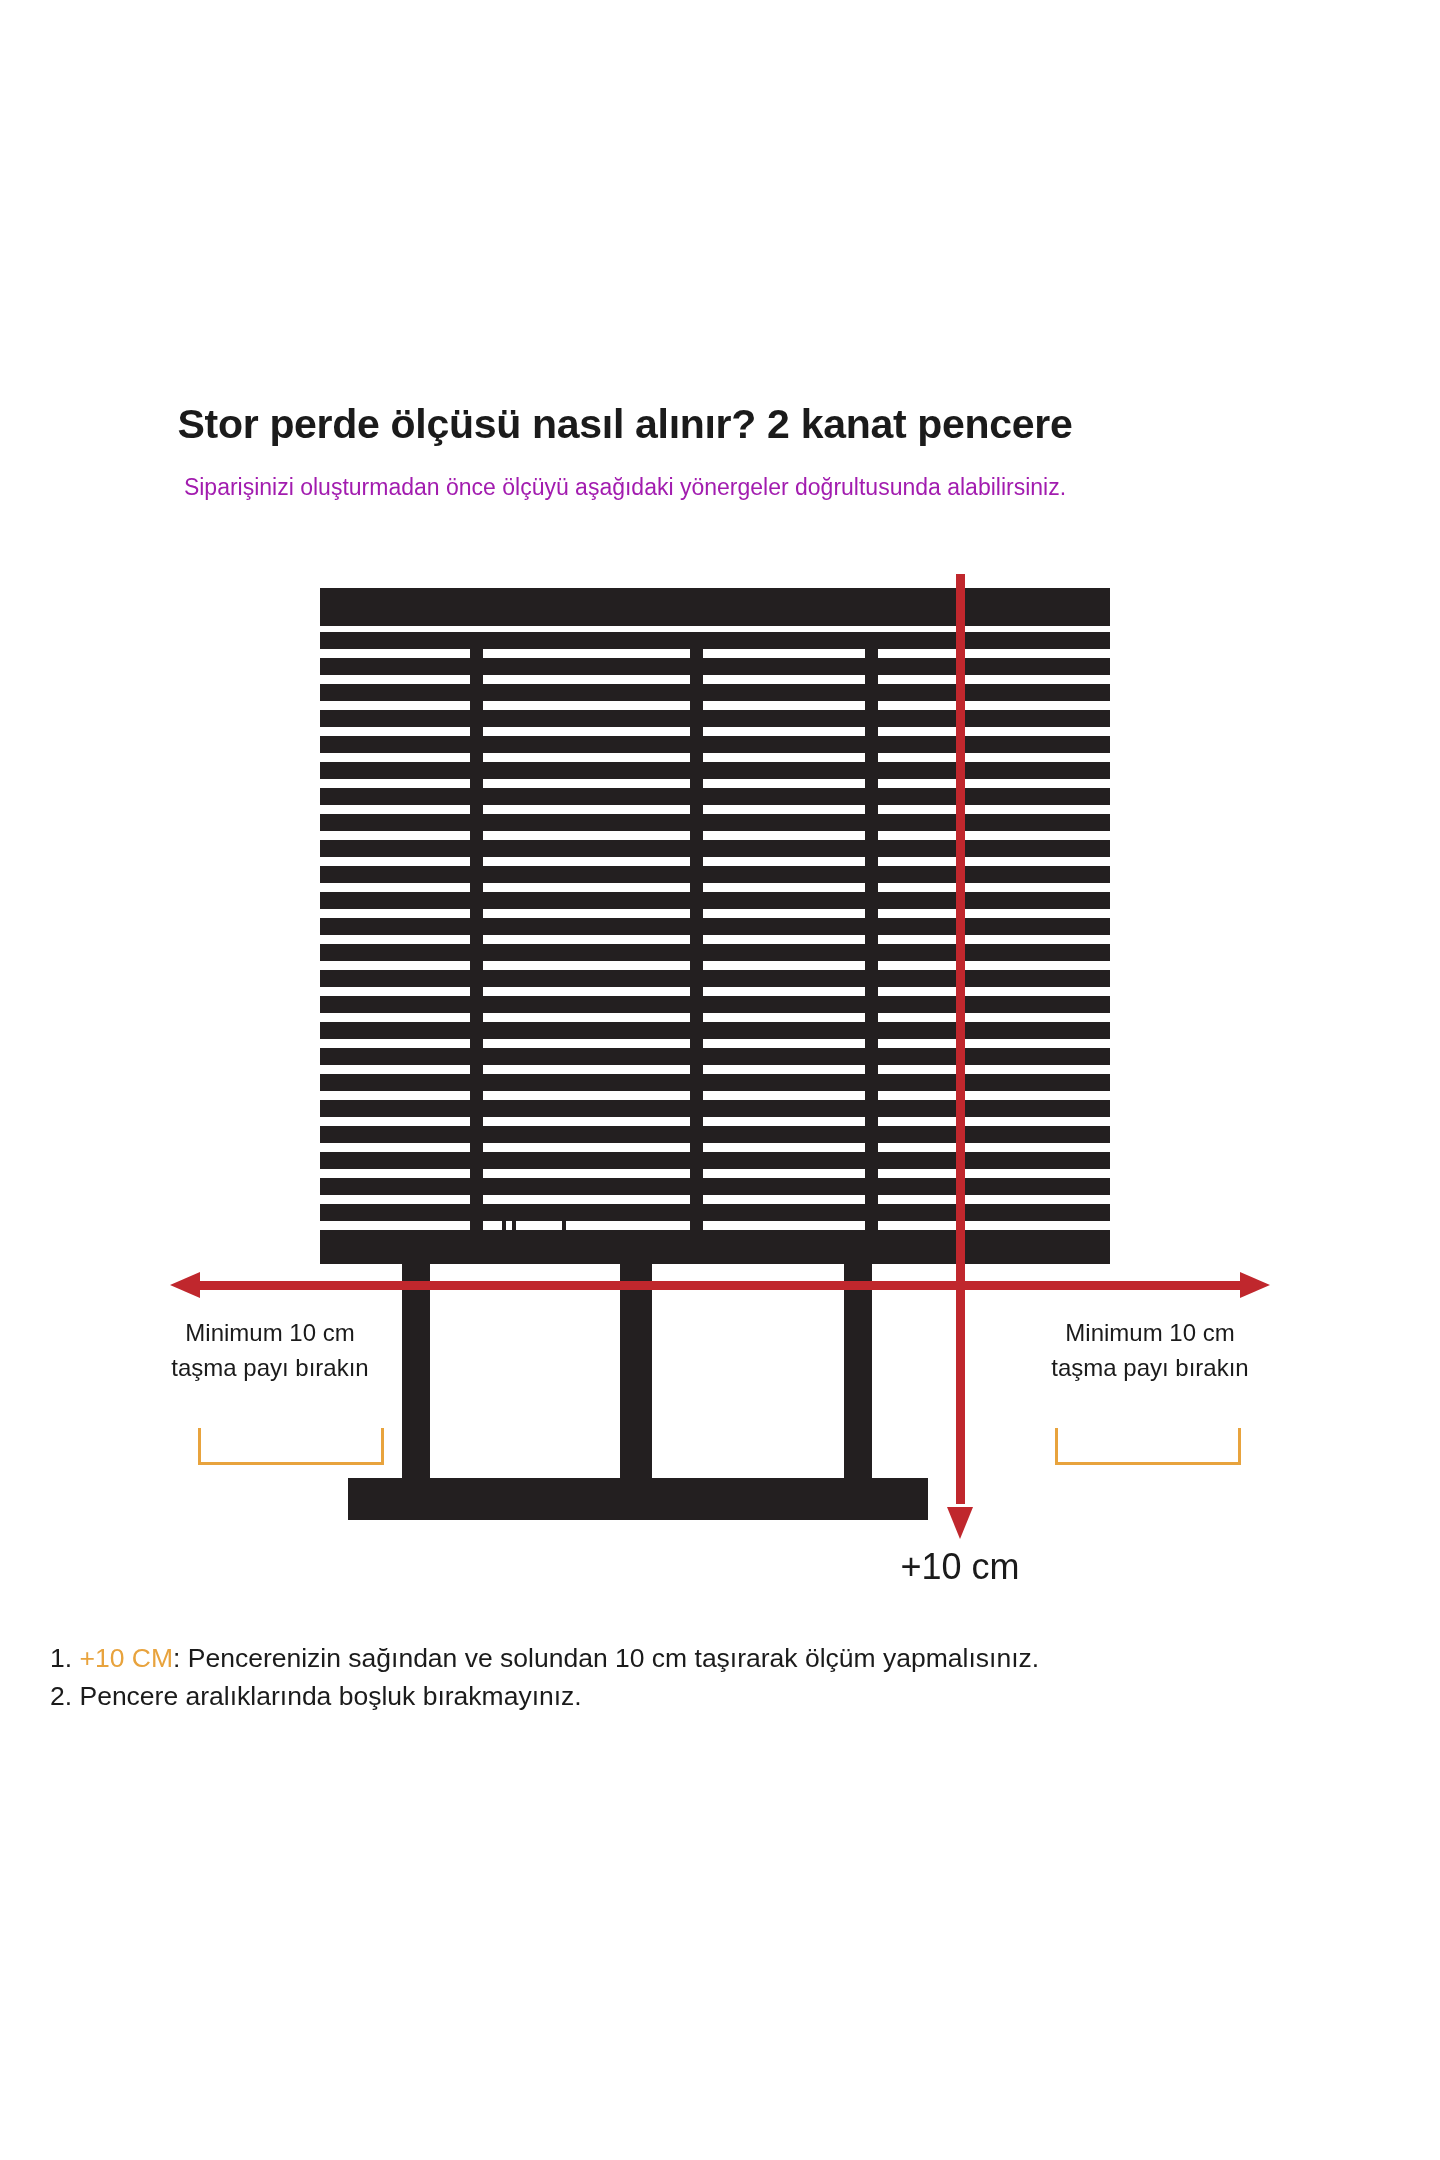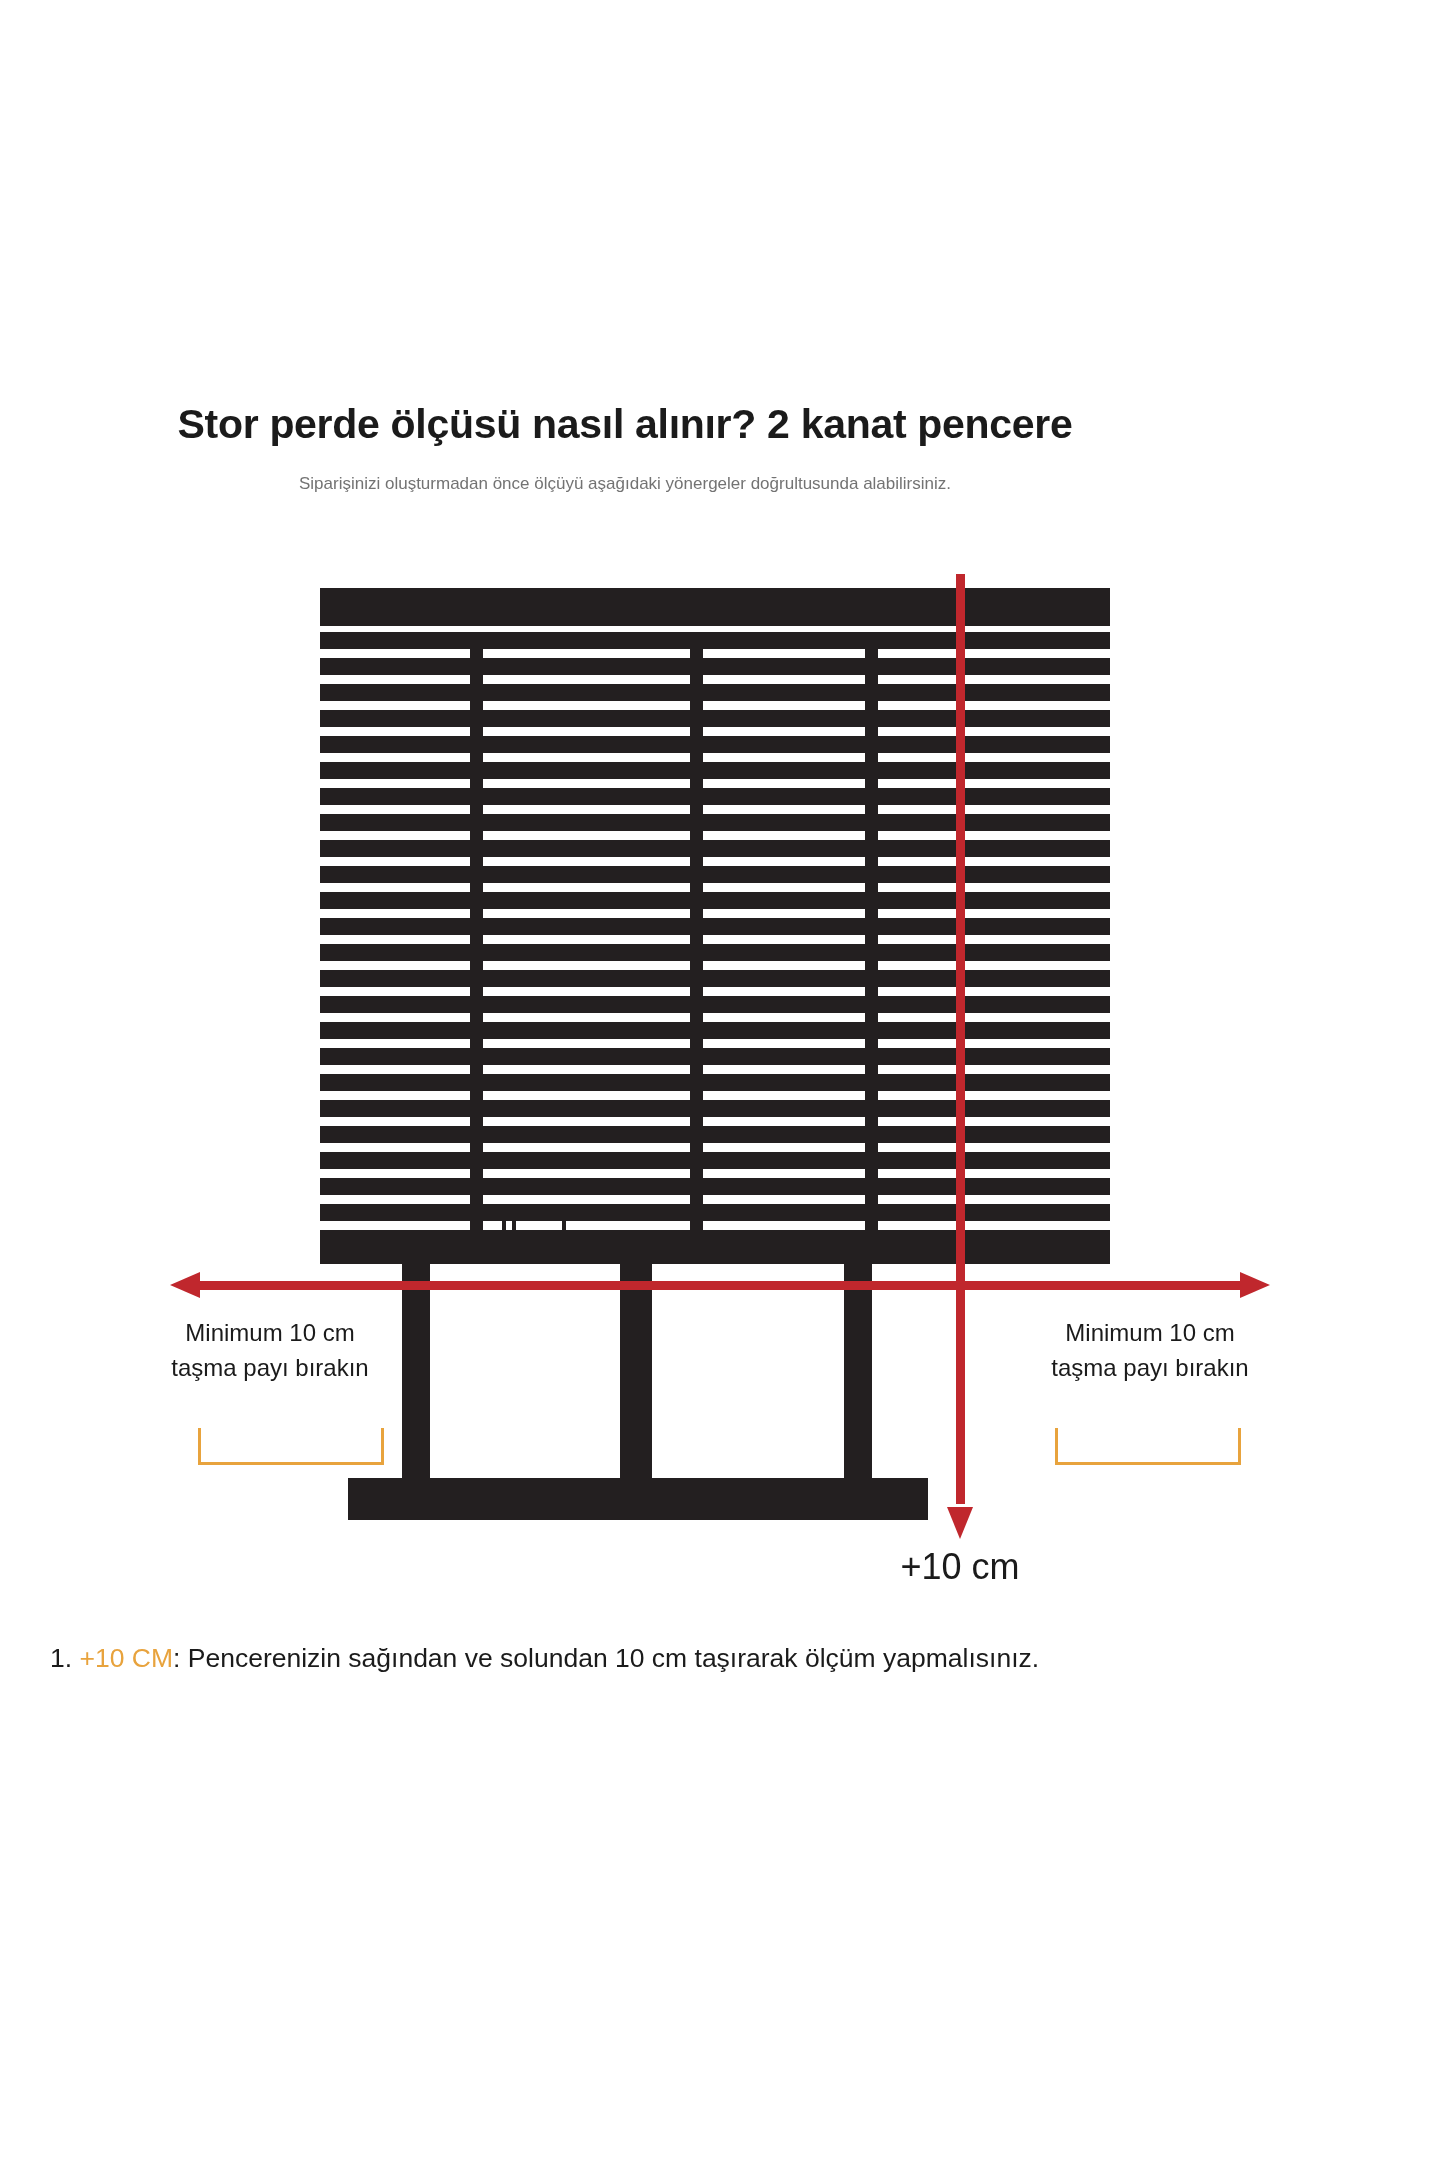--- a/index.html
+++ b/index.html
@@ -34,23 +34,23 @@
   }
   .title {
     font-size: 41px;
     font-weight: 700;
     letter-spacing: -0.3px;
     color: #1b1b1b;
     margin: 0;
     line-height: 1.2;
   }
   .subtitle {
-    font-size: 17px;
+    font-size: 23px;
     font-weight: 400;
-    color: #737373;
+    color: #a21caf;
     margin: 24px 0 0 0;
     line-height: 1.3;
   }
 
   
   .stage {
     position: absolute;
     left: 150px;
     top: 556px;
     width: 1140px;
@@ -336,15 +336,16 @@
     <div class="bracket right"></div>
 
     <div class="plus-label">+10 cm</div>
   </div>
 
   <div class="notes">
     <div class="line">
       <span>1.</span>
       <span class="accent">+10 CM</span><span>: Pencerenizin sağından ve solundan 10 cm taşırarak ölçüm yapmalısınız.</span>
     </div>
+    <div class="line">2. Pencere aralıklarında boşluk bırakmayınız.</div>
   </div>
 
 </div>
 
 </body></html>

